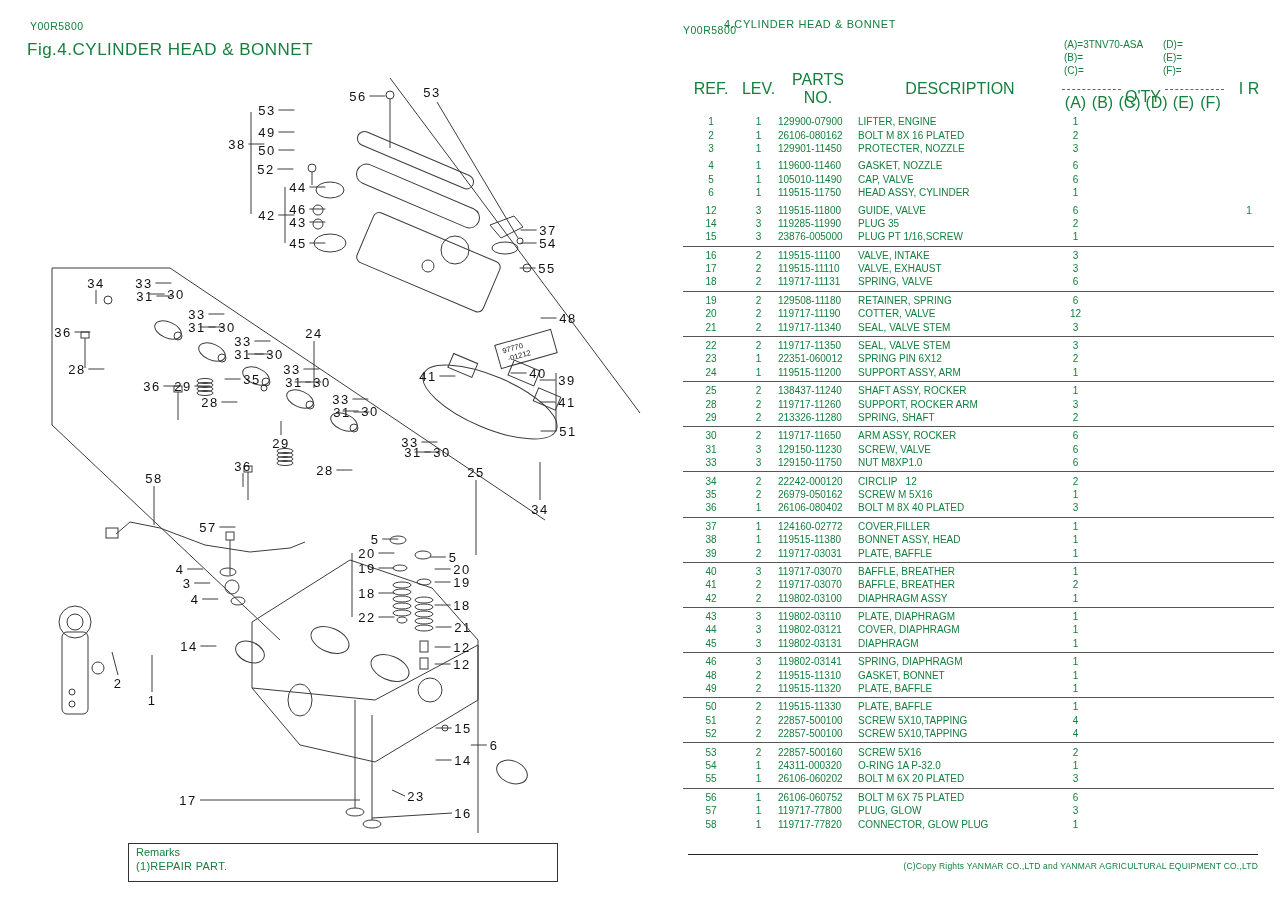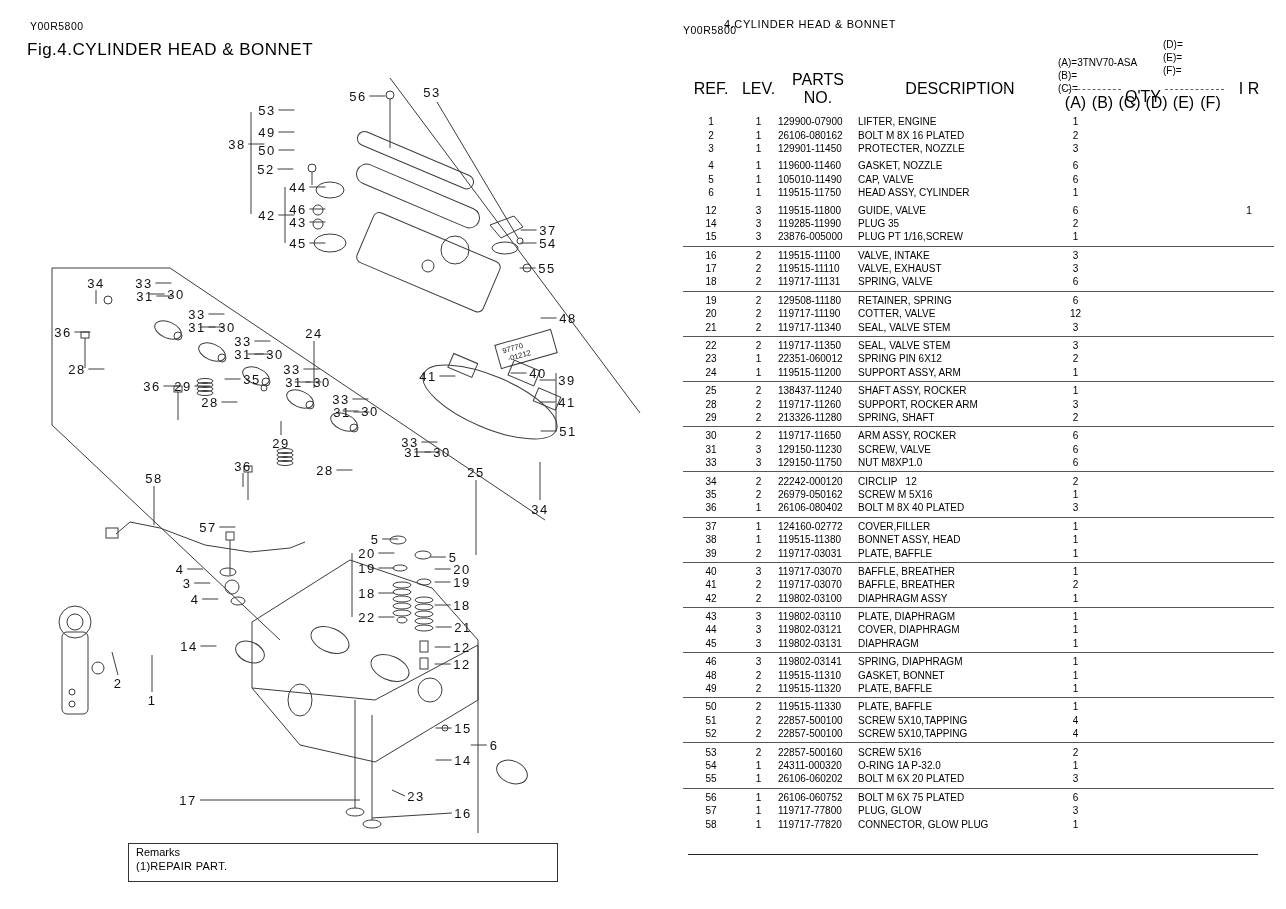--- a/index.html
+++ b/index.html
@@ -1,28 +1,28 @@
 <!DOCTYPE html>
 <html><head>
 <meta charset="utf-8">
 <style>
   html,body{margin:0;padding:0;background:#e8e8e8;}
   #page{position:relative;width:1286px;height:909px;background:#ffffff;overflow:hidden;
-        font-family:"Liberation Sans", sans-serif;color:#000000;}
+        font-family:"Liberation Sans", sans-serif;color:#15803d;}
   .abs{position:absolute;}
   
   #left-code{left:30px;top:20px;font-size:10.5px;letter-spacing:.5px;}
   #left-title{left:27px;top:40px;font-size:17px;letter-spacing:.5px;text-align:center;}
   
   #right-code{left:683px;top:24px;font-size:10.5px;letter-spacing:.5px;}
   #right-title{left:724px;top:18px;font-size:11px;letter-spacing:.6px;}
   
   #variants{left:1058px;top:38px;width:210px;font-size:10px;line-height:13px;}
   .vcol{position:absolute;top:0;}
-  .vcol.c0{left:0;margin-top:18px;} .vcol.c1{left:105px;}
+  .vcol.c0{left:6px;} .vcol.c1{left:105px;}
   
   #tbl-head{left:683px;top:82px;width:591px;font-size:16px;}
   .hrow{display:flex;height:14px;align-items:center;}
   .hc{text-align:center;}
   .c-ref{width:56px;} .c-lev{width:39px;} .c-parts{width:80px;} .c-desc{width:204px;}
   .c-qty{width:27px;} .c-ir{width:50px;}
   .qtywrap{display:flex;width:162px;align-items:center;}
   .dashline{flex:1;height:0;border-top:1px dashed #666;margin-top:1px;}
   .qtylabel{padding:0 4px;white-space:pre;margin-top:16px;}
   #tbl-body{left:683px;top:115px;width:591px;font-size:10px;}
@@ -463,14 +463,15 @@
         <div class="trow"><div class="c-ref">55</div><div class="c-lev">1</div><div class="c-parts">26106-060202</div><div class="c-desc">BOLT M 6X 20 PLATED</div><div class="c-qty">3</div><div class="c-qty"></div><div class="c-qty"></div><div class="c-qty"></div><div class="c-qty"></div><div class="c-qty"></div><div class="c-ir"></div></div>
       </div>
       <div class="tgroup">
         <div class="trow"><div class="c-ref">56</div><div class="c-lev">1</div><div class="c-parts">26106-060752</div><div class="c-desc">BOLT M 6X 75 PLATED</div><div class="c-qty">6</div><div class="c-qty"></div><div class="c-qty"></div><div class="c-qty"></div><div class="c-qty"></div><div class="c-qty"></div><div class="c-ir"></div></div>
         <div class="trow"><div class="c-ref">57</div><div class="c-lev">1</div><div class="c-parts">119717-77800</div><div class="c-desc">PLUG, GLOW</div><div class="c-qty">3</div><div class="c-qty"></div><div class="c-qty"></div><div class="c-qty"></div><div class="c-qty"></div><div class="c-qty"></div><div class="c-ir"></div></div>
         <div class="trow"><div class="c-ref">58</div><div class="c-lev">1</div><div class="c-parts">119717-77820</div><div class="c-desc">CONNECTOR, GLOW PLUG</div><div class="c-qty">1</div><div class="c-qty"></div><div class="c-qty"></div><div class="c-qty"></div><div class="c-qty"></div><div class="c-qty"></div><div class="c-ir"></div></div>
       </div>
     </div>
 
   <div class="abs" id="footer-line"></div>
+  <div class="abs" id="footer-text">(C)Copy Rights  YANMAR CO.,LTD and YANMAR AGRICULTURAL EQUIPMENT CO.,LTD</div>
 
 </div>
 
 </body></html>

